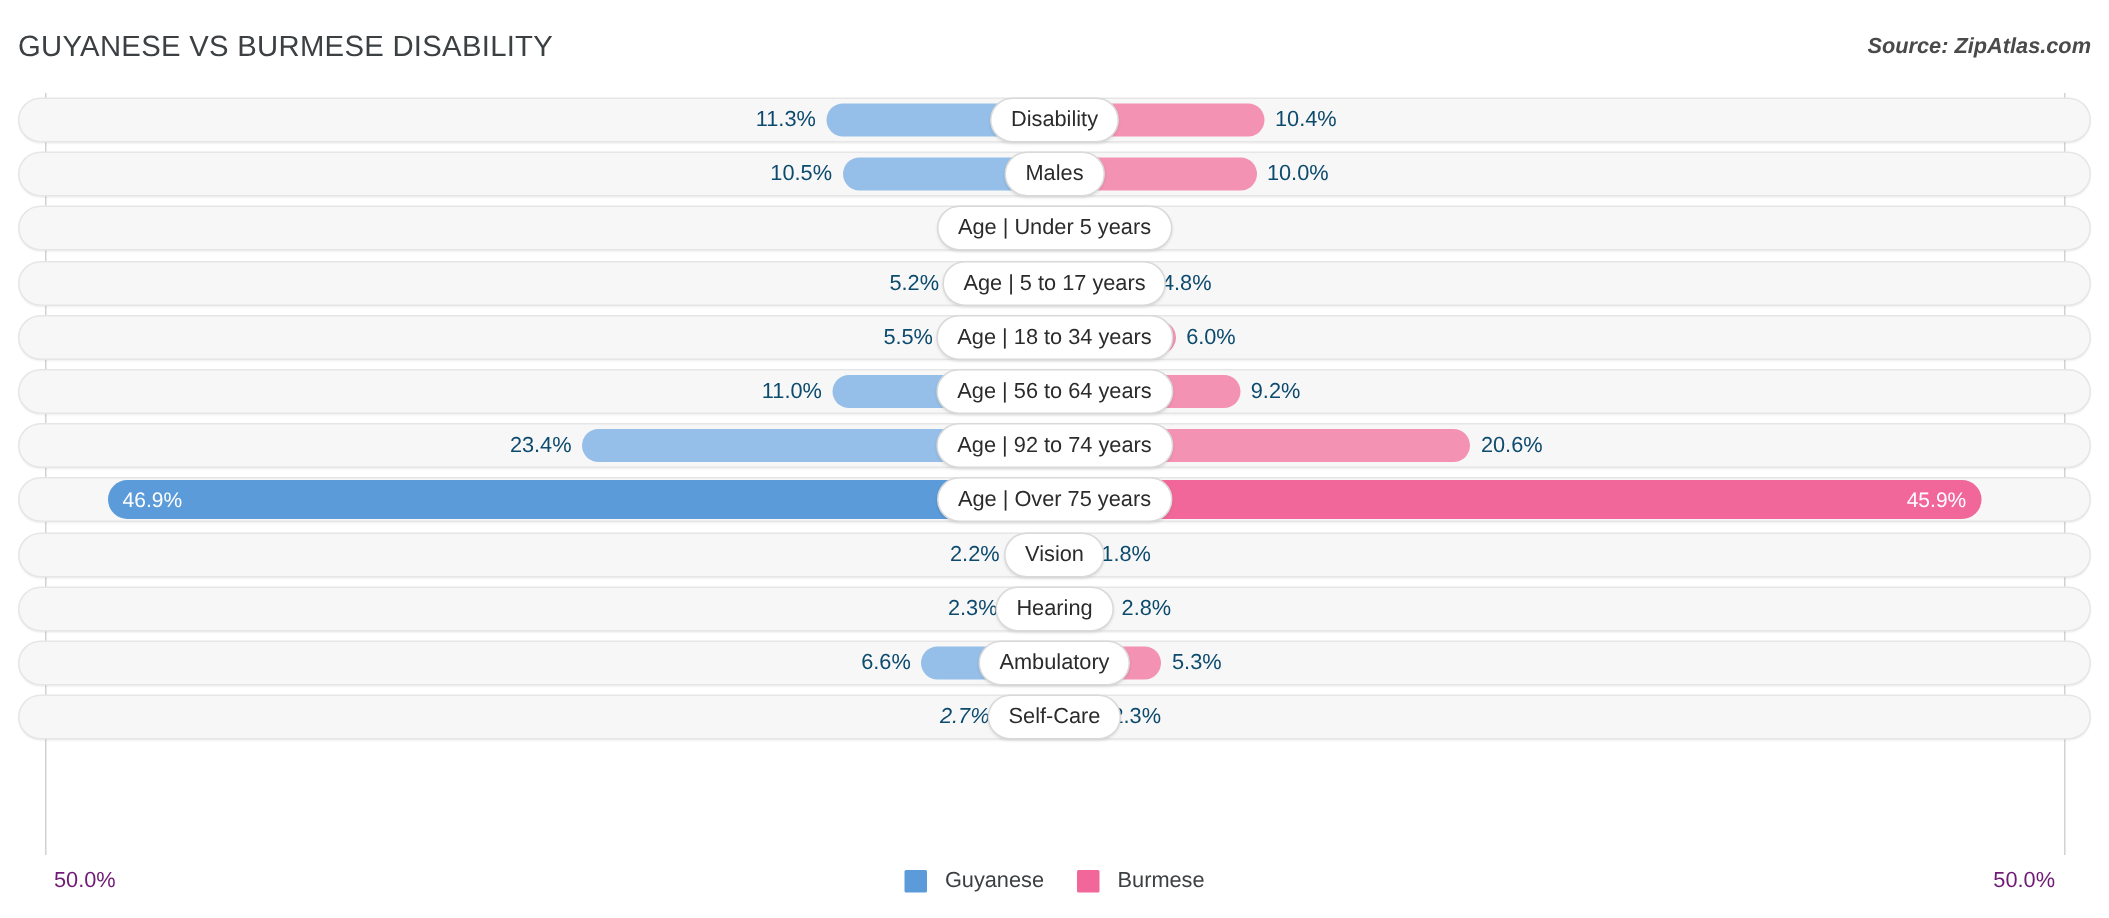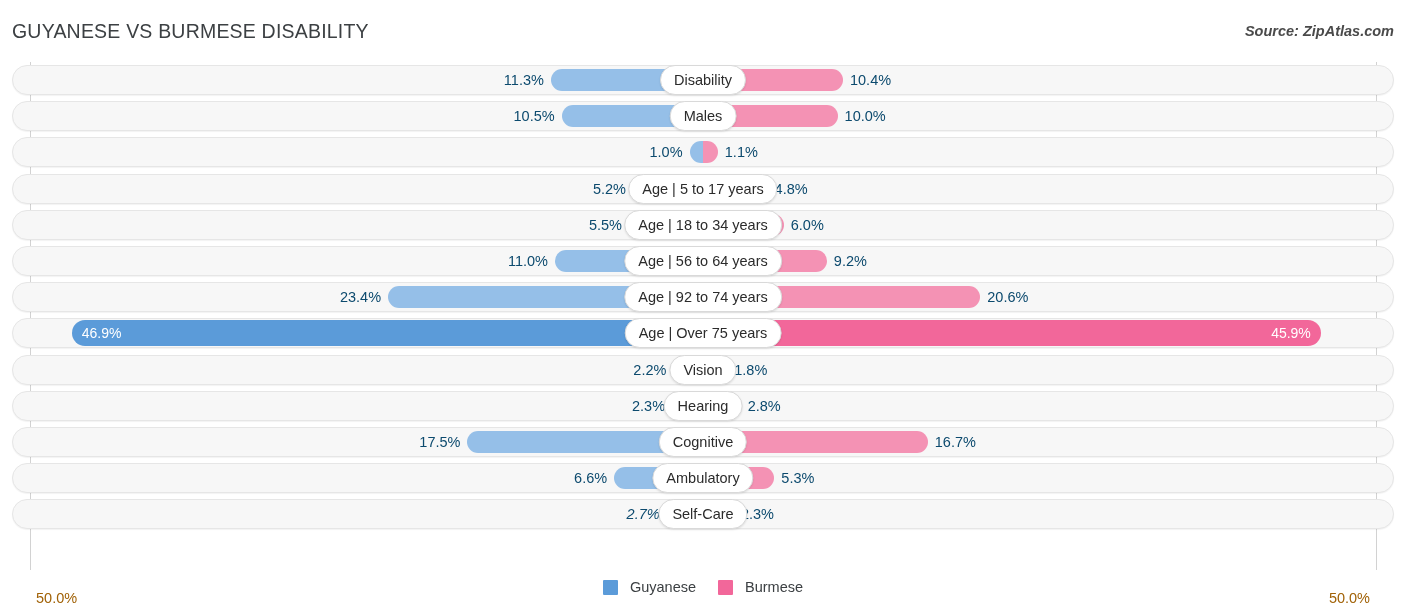--- a/index.html
+++ b/index.html
@@ -148,23 +148,23 @@
   
   .footer {
     position: absolute;
     left: 0;
     top: 570px;
     width: 1406px;
     height: 42px;
   }
   .axis-label {
     position: absolute;
-    top: 20px;
-    font-size: 14.5px;
-    color: #a16207;
+    top: 9px;
+    font-size: 14.5px;
+    color: #701a75;
     white-space: nowrap;
   }
   .axis-left  { left: 36px; }
   .axis-right { right: 36px; }
 
   .legend {
     position: absolute;
     left: 0;
     right: 0;
     top: 9px;
@@ -217,20 +217,21 @@
         <div class="val val-left" style="right: 851.33px;">10.5%</div>
         <div class="val val-right" style="left: 844.6px;">10.0%</div>
         <div class="cat">Males</div>
       </div>
       <div class="row">
         <div class="track"></div>
         <div class="bar bar-left" style="width: 13.46px;"></div>
         <div class="bar bar-right" style="width: 14.806px;"></div>
         <div class="val val-left" style="right: 723.46px;">1.0%</div>
         <div class="val val-right" style="left: 724.806px;">1.1%</div>
+        <div class="cat">Age | Under 5 years</div>
       </div>
       <div class="row">
         <div class="track"></div>
         <div class="bar bar-left" style="width: 69.992px;"></div>
         <div class="bar bar-right" style="width: 64.608px;"></div>
         <div class="val val-left" style="right: 779.992px;">5.2%</div>
         <div class="val val-right" style="left: 774.608px;">4.8%</div>
         <div class="cat">Age | 5 to 17 years</div>
       </div>
       <div class="row">
@@ -273,28 +274,20 @@
         <div class="val val-right" style="left: 734.228px;">1.8%</div>
         <div class="cat">Vision</div>
       </div>
       <div class="row">
         <div class="track"></div>
         <div class="bar bar-left" style="width: 30.958px;"></div>
         <div class="bar bar-right" style="width: 37.688px;"></div>
         <div class="val val-left" style="right: 740.958px;">2.3%</div>
         <div class="val val-right" style="left: 747.688px;">2.8%</div>
         <div class="cat">Hearing</div>
-      </div>
-      <div class="row">
-        <div class="track"></div>
-        <div class="bar bar-left" style="width: 235.55px;"></div>
-        <div class="bar bar-right" style="width: 224.782px;"></div>
-        <div class="val val-left" style="right: 945.55px;">17.5%</div>
-        <div class="val val-right" style="left: 934.782px;">16.7%</div>
-        <div class="cat">Cognitive</div>
       </div>
       <div class="row">
         <div class="track"></div>
         <div class="bar bar-left" style="width: 88.836px;"></div>
         <div class="bar bar-right" style="width: 71.338px;"></div>
         <div class="val val-left" style="right: 798.836px;">6.6%</div>
         <div class="val val-right" style="left: 781.338px;">5.3%</div>
         <div class="cat">Ambulatory</div>
       </div>
       <div class="row">

